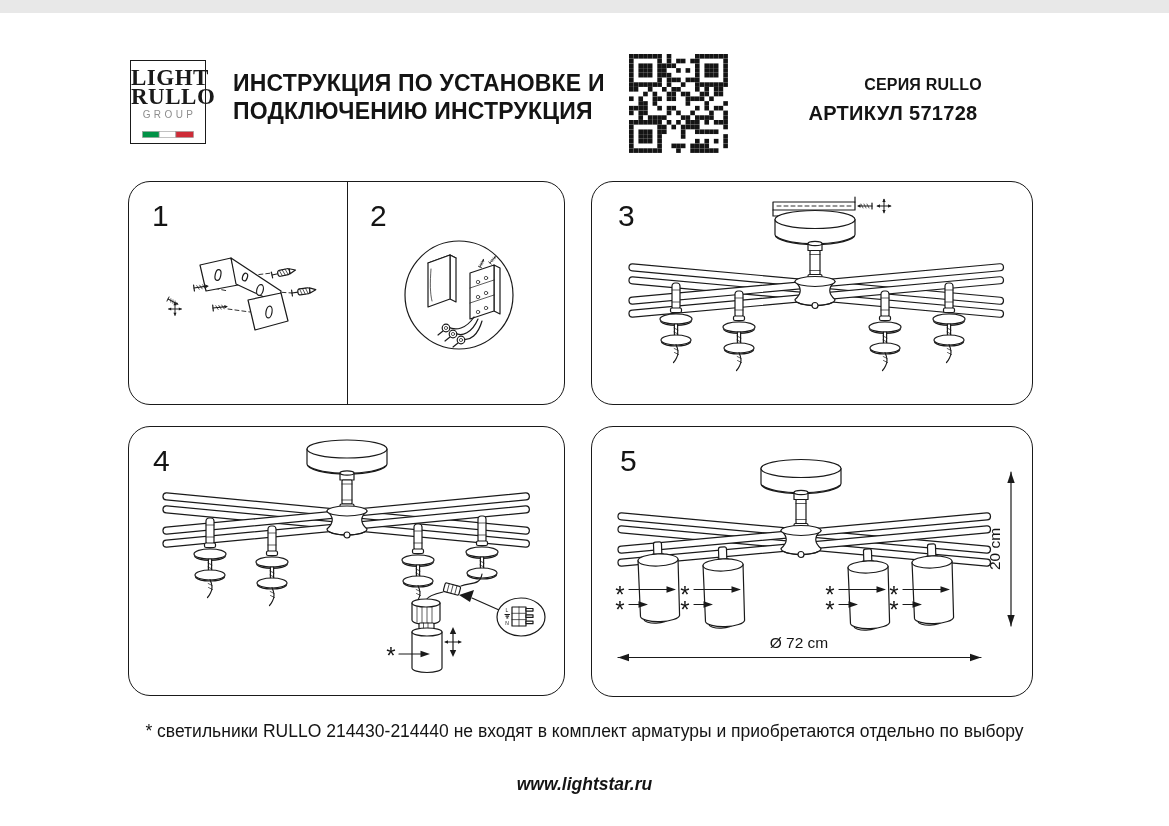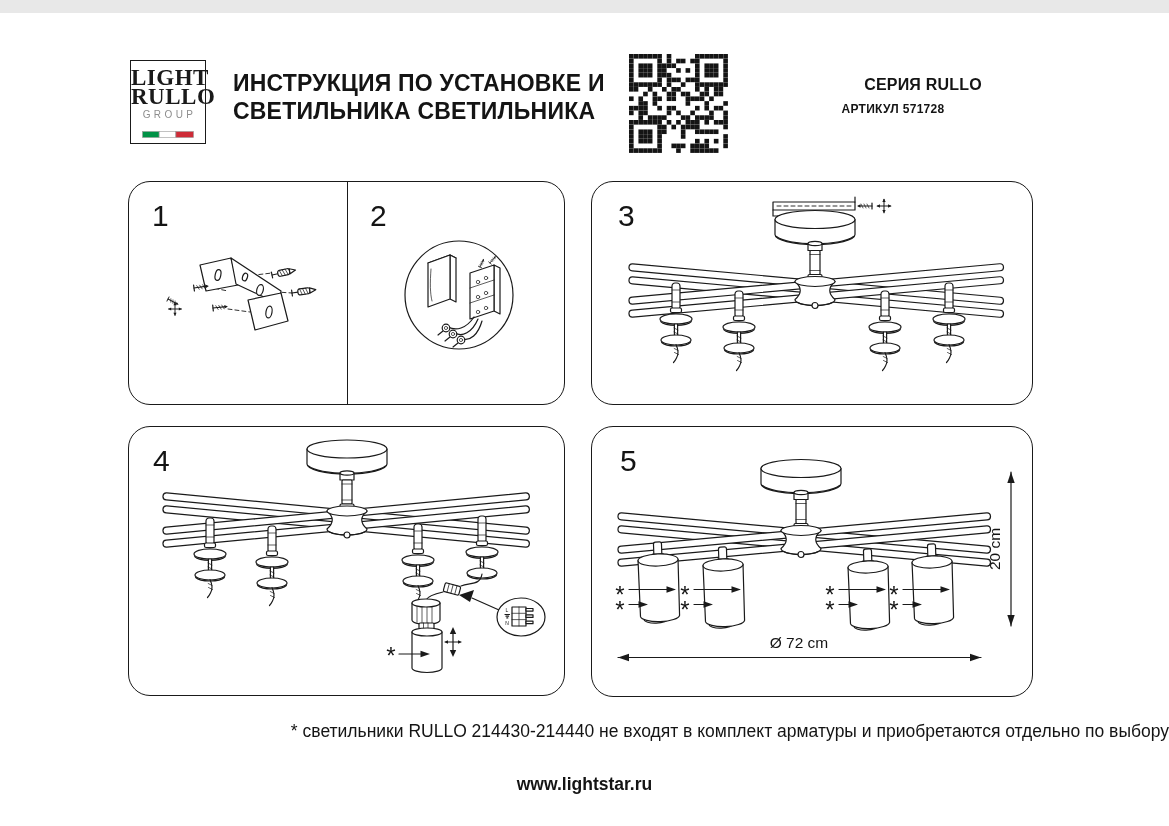--- a/index.html
+++ b/index.html
@@ -7,35 +7,35 @@
         font-family:"Liberation Sans",sans-serif;color:#141414;overflow:hidden;}
   .abs{position:absolute;}
 
   
   .logo{left:130px;top:47px;width:76px;height:84px;border:1.6px solid #1a1a1a;text-align:center;box-sizing:border-box;padding-top:7px;}
   .logo-word{font-family:"Liberation Serif",serif;font-weight:700;font-size:23px;line-height:19px;color:#1a1a1a;letter-spacing:0.5px;}
   .logo-group{font-size:10px;letter-spacing:3.4px;color:#8d8d8d;margin-top:3px;padding-left:3px;}
   .logo-flagwrap{margin-top:4px;}
   .title{left:233px;top:57px;font-size:23px;font-weight:700;line-height:27.5px;letter-spacing:0.2px;white-space:nowrap;}
   .series{left:788px;top:63px;width:270px;text-align:center;font-weight:700;font-size:16px;letter-spacing:0.2px;}
-  .article{left:758px;top:89px;width:270px;text-align:center;font-weight:700;font-size:12px;letter-spacing:0.3px;}
+  .article{left:758px;top:89px;width:270px;text-align:center;font-weight:700;font-size:20px;letter-spacing:0.3px;}
   .qr{left:629px;top:41px;}
 
   
   .panel{position:absolute;border:1.6px solid #1a1a1a;border-radius:22px;background:#fff;box-sizing:border-box;}
   .p12{left:128px;top:168px;width:437px;height:224px;}
   .p3{left:591px;top:168px;width:442px;height:224px;}
   .p4{left:128px;top:413px;width:437px;height:270px;}
   .p5{left:591px;top:413px;width:442px;height:271px;}
   .divider{position:absolute;left:218px;top:0;height:100%;width:0;border-left:1.5px solid #1a1a1a;}
   .pnum{position:absolute;font-size:30px;font-weight:400;color:#141414;z-index:6;}
 
   
-  .note{left:0;top:708px;width:100%;text-align:right;font-size:17.5px;}
-  .site{left:0;top:761px;width:100%;text-align:center;font-size:17.5px;font-weight:700;}
+  .note{left:0;top:708px;width:100%;text-align:center;font-size:17.5px;}
+  .site{left:0;top:761px;width:100%;text-align:center;font-size:17.5px;font-weight:700;font-style:italic;}
 
   
   .art{position:absolute;left:0;top:0;z-index:5;pointer-events:none;}
   .art .w{fill:#fff;stroke:#1a1a1a;stroke-width:1.2;stroke-linejoin:round;}
   .art .s{fill:none;stroke:#1a1a1a;stroke-width:1.2;stroke-linecap:round;}
   .art .f{fill:#1a1a1a;stroke:none;}
   .art .thin{stroke-width:0.7;}
   .art .dash{stroke-dasharray:4 3;stroke-width:0.9;}
   .art text{font-family:"Liberation Sans",sans-serif;fill:#141414;}
   .art .dim{font-size:15.5px;}
@@ -55,21 +55,21 @@
       <svg width="52" height="7" viewBox="0 0 52 7">
         <rect x="0.5" y="0.5" width="16.6" height="6" stroke="#999" stroke-width="0.6" fill="#009246"></rect>
         <rect x="17.2" y="0.5" width="16.6" height="6" stroke="#999" stroke-width="0.6" fill="#ffffff"></rect>
         <rect x="33.9" y="0.5" width="17.6" height="6" stroke="#999" stroke-width="0.6" fill="#ce2b37"></rect>
       </svg>
     </div>
   </div>
 
   <div class="abs title">
     <span>ИНСТРУКЦИЯ ПО УСТАНОВКЕ И</span><br>
-    <span>СВЕТИЛЬНИКА СВЕТИЛЬНИКА</span>
+    <span>ПОДКЛЮЧЕНИЮ ИНСТРУКЦИЯ</span>
   </div>
 
   <svg class="abs qr" width="99" height="99" viewBox="0 0 99 99" id="qr">
       <rect x="0.00" y="0.00" width="4.62" height="4.62" fill="#141414"></rect>
       <rect x="4.71" y="0.00" width="4.62" height="4.62" fill="#141414"></rect>
       <rect x="9.43" y="0.00" width="4.62" height="4.62" fill="#141414"></rect>
       <rect x="14.14" y="0.00" width="4.62" height="4.62" fill="#141414"></rect>
       <rect x="18.86" y="0.00" width="4.62" height="4.62" fill="#141414"></rect>
       <rect x="23.57" y="0.00" width="4.62" height="4.62" fill="#141414"></rect>
       <rect x="28.29" y="0.00" width="4.62" height="4.62" fill="#141414"></rect>

